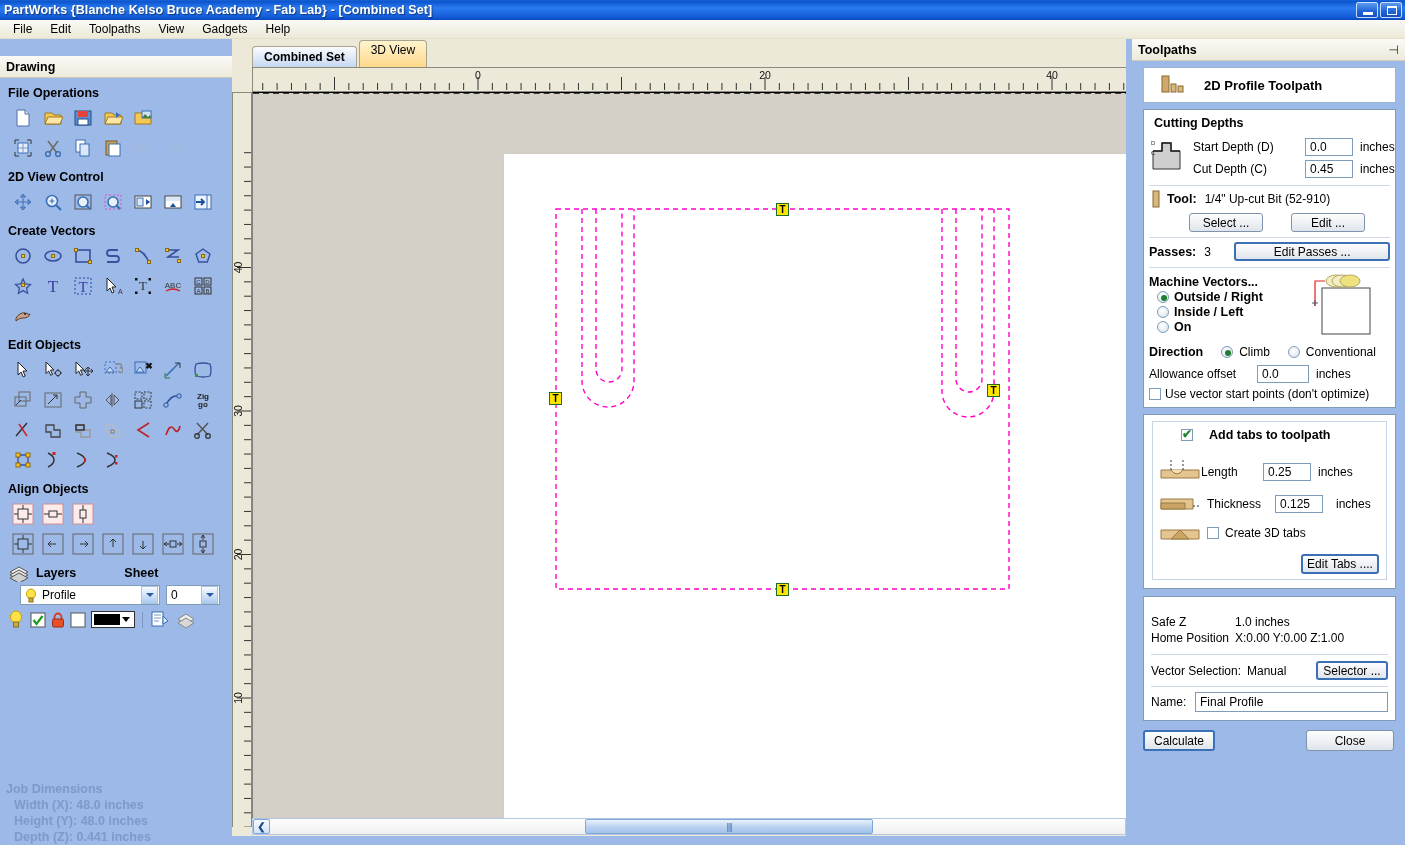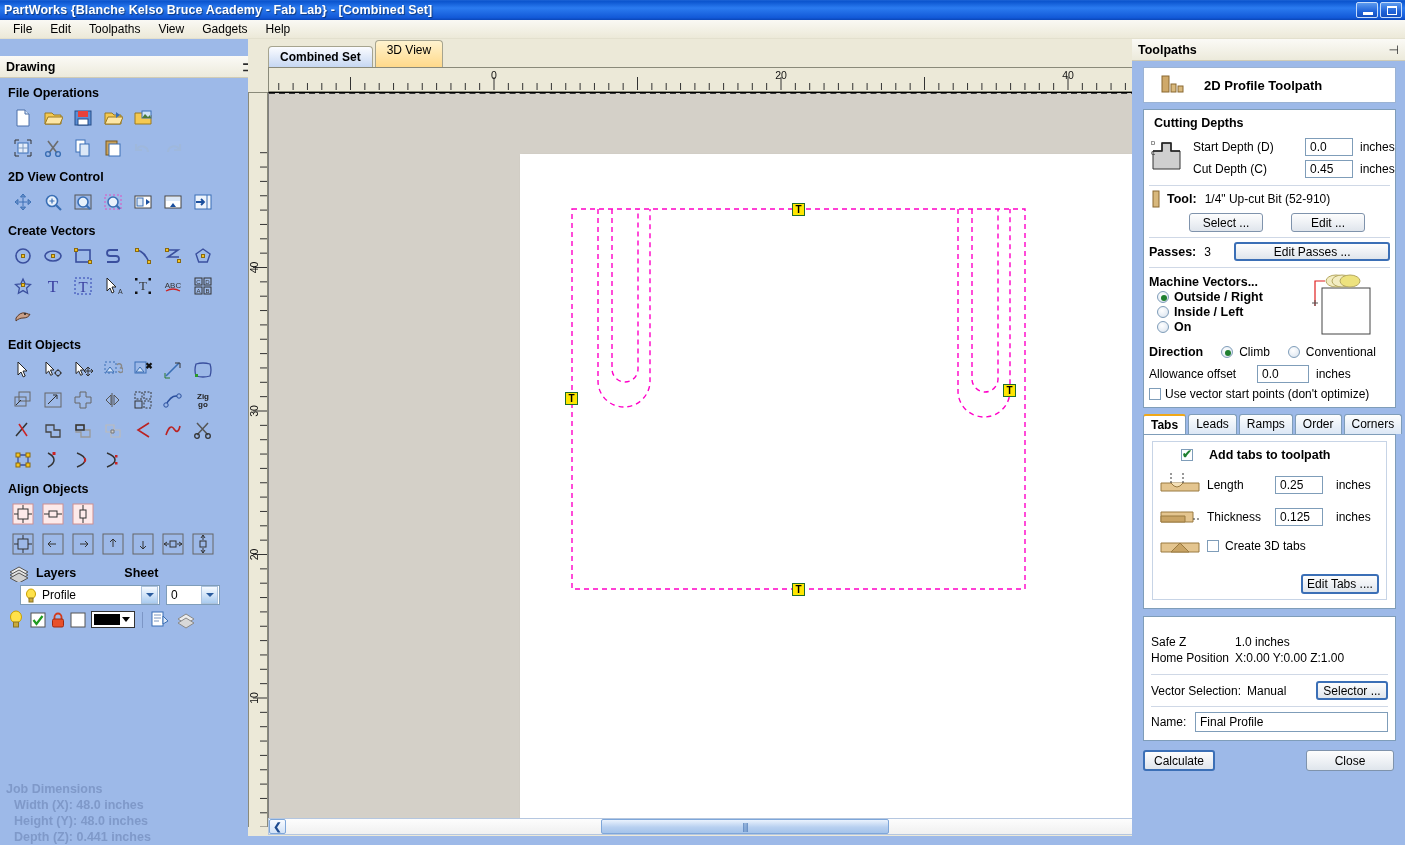--- a/index.html
+++ b/index.html
@@ -94,21 +94,21 @@
   #sheet-combo { width:54px; }
   .layer-icons { display:flex; align-items:center; padding-left:8px; margin-top:5px; gap:5px; }
 
   
   #jobdims { position:absolute; left:0; bottom:18px; width:236px; padding-left:6px; }
   #jobdims .jd-h { font-weight:bold; font-size:12.5px; color:#7f99c9; }
   #jobdims .jd-l { font-weight:bold; font-size:12.5px; color:#7f99c9; padding-left:8px; margin-top:2px; }
 
   
   #center {
-    position:absolute; left:248px; top:39px; width:894px; height:806px;
+    position:absolute; left:232px; top:39px; width:894px; height:806px;
     background:#ece9d8;
   }
   #tabstrip {
     height:28px; background:#ece9d8; display:flex; align-items:flex-end;
     padding-left:20px; position:relative;
   }
   .vtab {
     height:27px; padding:0 11px; font-size:12px; line-height:19px;
     border:1px solid #a6a48f; border-bottom:none;
     border-radius:4px 4px 0 0; margin-right:2px; cursor:default;
@@ -1110,34 +1110,27 @@
       <span class="fld" style="width:52px">0.0</span>
       <span class="unit">inches</span>
     </div>
     <div class="rowline" style="margin-top:4px;gap:4px">
       <span class="chk"></span>
       <span class="lbl12">Use vector start points (don't optimize)</span>
     </div>
   </div>
 
   <div id="tabctl">
-    <div class="tabs">
-      <div class="t active">Tabs</div>
-      <div class="t">Leads</div>
-      <div class="t">Ramps</div>
-      <div class="t">Order</div>
-      <div class="t">Corners</div>
-    </div>
     <div class="body">
       <div class="inner-frame">
         <div class="rowline" style="gap:16px;margin-left:22px">
           <span class="chk on"></span>
           <span class="b12">Add tabs to toolpath</span>
         </div>
-        <div class="rowline" style="margin-top:9px;gap:6px">
+        <div class="rowline" style="margin-top:16px;">
           <svg width="42" height="28" style="flex:none">
             <path d="M2 12h38v8H2z" fill="#e4c58f" stroke="#9a7a40"></path>
             <path d="M12 12 q6 8 12 0" fill="#f4e0b8" stroke="#9a7a40"></path>
             <path d="M12 2v10M24 2v10" stroke="#333" stroke-dasharray="2,2"></path>
           </svg>
           <span class="lbl12" style="width:62px">Length</span>
           <span class="fld" style="width:48px">0.25</span>
           <span class="unit">inches</span>
         </div>
         <div class="rowline" style="margin-top:7px;gap:6px">

